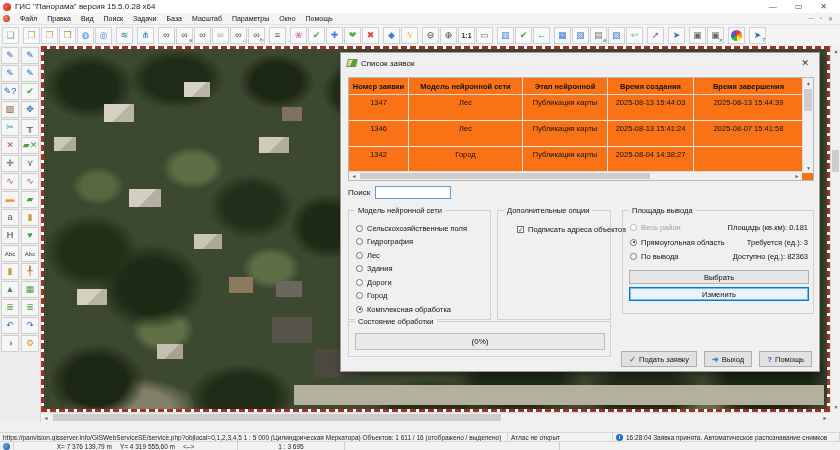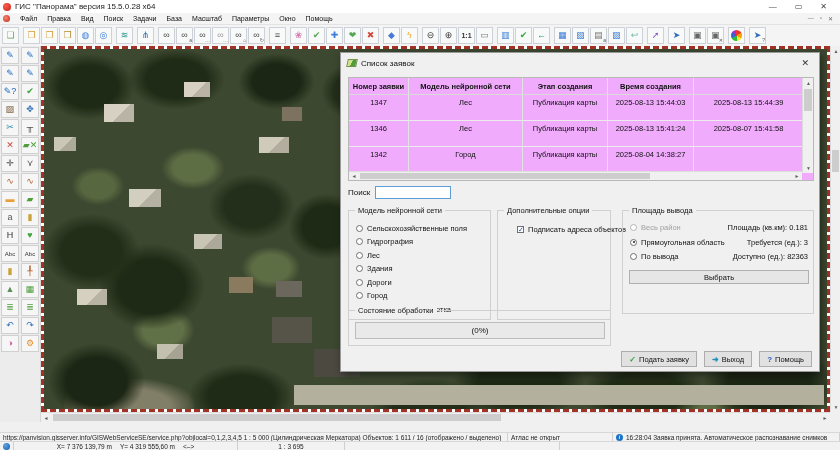--- a/index.html
+++ b/index.html
@@ -107,21 +107,21 @@
   .map-vscroll .thumb { left:1px; right:1px; top:104px; height:22px; }
   .map-hscroll .thumb { top:1px; bottom:1px; left:12px; width:448px; }
 
   
   .dialog { position:absolute; left:340px; top:52px; width:480px; height:320px; background:#f0f0f0; border:1px solid #9a9a9a; box-shadow:2px 3px 8px rgba(0,0,0,.45); z-index:10; font-size:8px; color:#111; }
   .dlg-title { height:20px; display:flex; align-items:center; padding:0 6px; background:#f0f0f0; }
   .dlg-icon { width:10px; height:8px; background:linear-gradient(105deg,#cfe28a 0 45%,#4f9e3c 45%); border:1px solid #7a8f4a; margin-right:4px; transform:skewX(-12deg); }
   .dlg-title-text { font-size:8px; }
   .dlg-close { margin-left:auto; font-size:9px; color:#333; padding:0 4px; cursor:default; }
 
-  .tablebox { position:absolute; left:7px; top:24px; width:466px; height:104px; border:1px solid #b8b8b8; background:#f0abfc; }
+  .tablebox { position:absolute; left:7px; top:24px; width:466px; height:104px; border:1px solid #b8b8b8; background:#f97316; }
   .tbl-head { display:flex; height:17px; border-bottom:1px solid #d9d9d9; }
   .tbl-head .cell { font-weight:bold; }
   .tbl-row { display:flex; height:26px; border-bottom:1px solid #ececec; }
   .cell { font-size:7.5px; text-align:center; padding-top:3px; border-right:1px solid #e3e3e3; overflow:hidden; white-space:nowrap; flex:0 0 auto; }
   .tbl-head .cell { padding-top:4px; }
   .tbl-vscroll { position:absolute; top:0; right:0; width:11px; height:95px; background:#f0f0f0; border-left:1px solid #dcdcdc; }
   .tbl-vscroll .arrow { width:11px; }
   .tbl-vscroll .a1 { top:0; } .tbl-vscroll .a2 { bottom:0; }
   .tbl-vscroll .thumb { left:1px; right:1px; top:11px; height:22px; }
   .tbl-hscroll { position:absolute; left:0; right:11px; bottom:0; height:9px; background:#f0f0f0; border-top:1px solid #dcdcdc; }
@@ -131,21 +131,21 @@
 
   .search-row { position:absolute; left:7px; top:133px; display:flex; align-items:center; }
   .search-label { font-size:8px; margin-right:5px; }
   .search-input { width:76px; height:13px; border:1px solid #5e9ed6; background:#fff; font-size:8px; font-family:"Liberation Sans",sans-serif; padding:0 2px; outline:none; }
 
   .groupbox { position:absolute; border:1px solid #d0d0d0; }
   .groupbox .legend { position:absolute; top:-5px; left:6px; background:#f0f0f0; padding:0 3px; font-size:7.5px; white-space:nowrap; }
   .gb-model { left:7px; top:157px; width:143px; height:110px; }
   .gb-options { left:156px; top:157px; width:114px; height:110px; }
   .gb-output { left:281px; top:157px; width:192px; height:104px; }
-  .gb-progress { left:7px; top:257px; width:263px; height:36px; }
+  .gb-progress { left:7px; top:268px; width:263px; height:36px; }
 
   .radio-row { display:flex; align-items:center; position:absolute; left:7px; height:10px; }
   .radio { width:7px; height:7px; border:1px solid #707070; border-radius:50%; background:#fff; margin-right:4px; flex:0 0 auto; position:relative; }
   .radio.sel::after { content:""; position:absolute; inset:1.5px; border-radius:50%; background:#222; }
   .radio.dis { border-color:#b5b5b5; }
   .rlabel { font-size:7.5px; white-space:nowrap; }
   .rlabel.dis { color:#a0a0a0; }
   .checkbox { width:7px; height:7px; border:1px solid #707070; background:#fff; margin-right:4px; font-size:7px; line-height:6px; text-align:center; color:#1a56b0; }
   .chk-row { position:absolute; left:7px; top:14px; display:flex; align-items:center;padding-left:12px; }
 
@@ -494,22 +494,23 @@
     <div class="dlg-title">
       <span class="dlg-icon"></span>
       <span class="dlg-title-text">Список заявок</span>
       <span class="dlg-close">✕</span>
     </div>
 
     <div class="tablebox">
       <div class="tbl-head" id="tbl-head">
           <span class="cell" style="width: 60px;">Номер заявки</span>
           <span class="cell" style="width: 114px;">Модель нейронной сети</span>
-          <span class="cell" style="width: 85px;">Этап создания</span>
+          <span class="cell" style="width: 85px;">Этап нейронной</span>
           <span class="cell" style="width: 86px;">Время создания</span>
+          <span class="cell" style="width: 110px;">Время завершения</span>
         </div>
       <div id="tbl-body">
           <div class="tbl-row">
             <span class="cell" style="width: 60px;">1347</span>
             <span class="cell" style="width: 114px;">Лес</span>
             <span class="cell" style="width: 85px;">Публикация карты</span>
             <span class="cell" style="width: 86px;">2025-08-13 15:44:03</span>
             <span class="cell" style="width: 110px;">2025-08-13 15:44:39</span>
           </div>
           <div class="tbl-row">
@@ -598,20 +599,21 @@
             <span class="rlabel">Прямоугольная область</span>
             <span class="out-val">Требуется (ед.):  3</span>
           </div>
           <div class="out-row" style="top: 40px;">
             <span class="radio"></span>
             <span class="rlabel">По вывода</span>
             <span class="out-val">Доступно (ед.):  82363</span>
           </div>
         </div>
       <div class="gb-btn" style="top:59px;">Выбрать</div>
+      <div class="gb-btn focused" style="top:76px;">Изменить</div>
     </div>
 
     <div class="groupbox gb-progress">
       <span class="legend">Состояние обработки</span>
       <div class="progress">(0%)</div>
     </div>
 
     <div class="dlg-buttons">
       <div class="dlg-btn">
         <span class="ic ic-green">✓</span>

